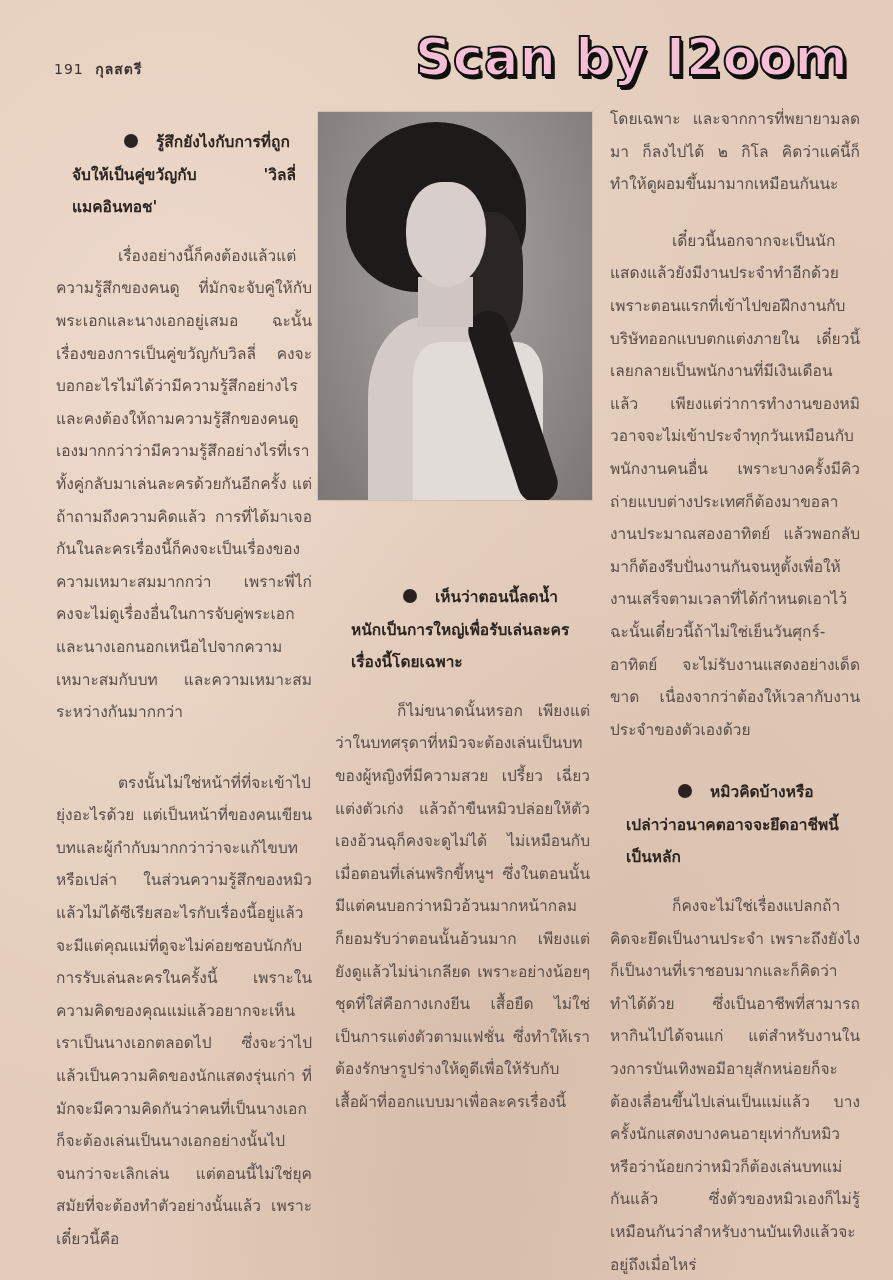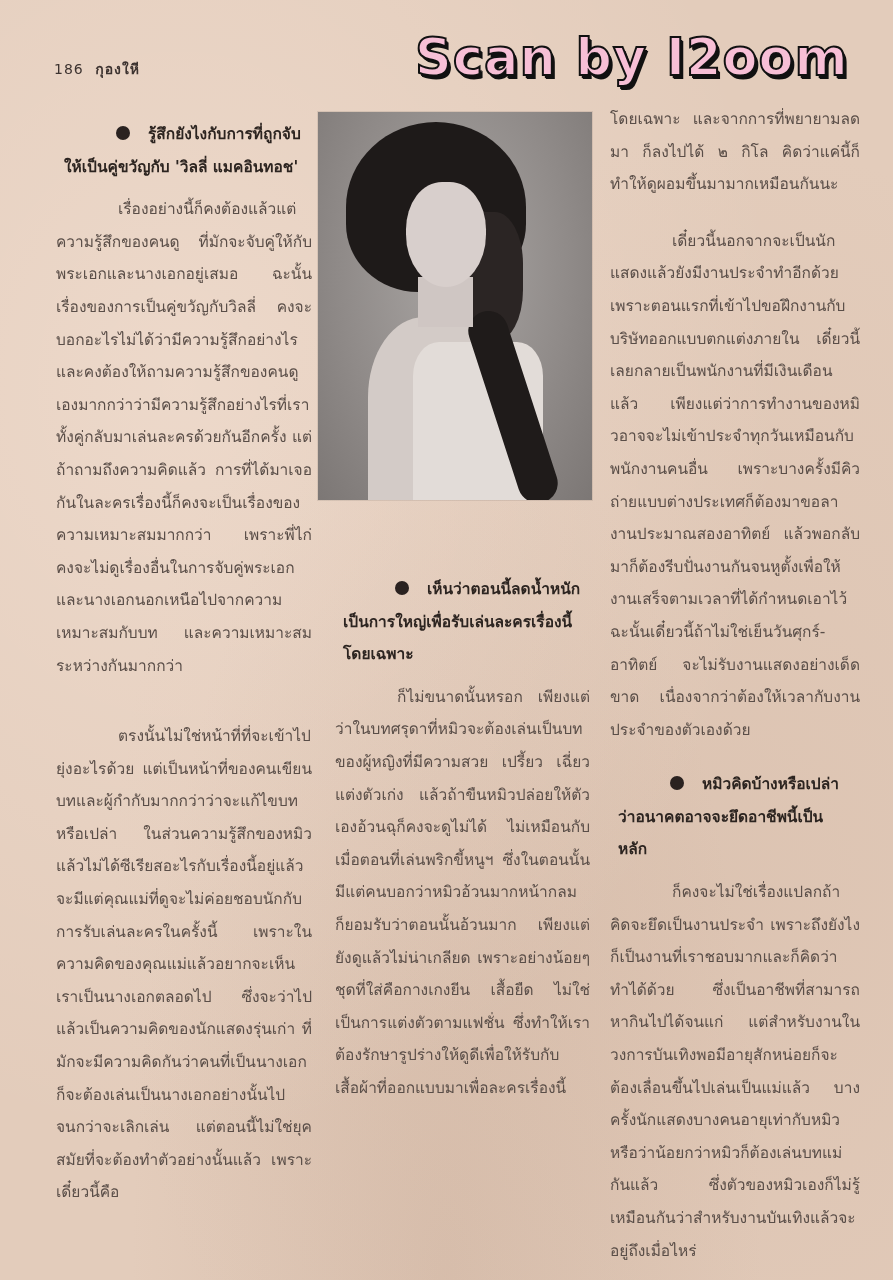--- a/index.html
+++ b/index.html
@@ -28,21 +28,21 @@
   .col {
     position:absolute;
     font-size:15.5px; line-height:32.6px;
     text-align:justify;
   }
   .col-left  { left:56px; top:110px; width:256px; }
   .col-mid   { left:335px; top:537px; width:255px; }
   .col-right { left:610px; top:103px; width:250px; }
   .q {
     font-weight:bold; color:#2c2420; font-size:15.5px;
-    margin:8px;
+    margin:16px;
   }
   .q .bullet { display:inline-block; width:14px; height:14px; border-radius:50%; background:#2a2220; margin:0 18px 0 52px; vertical-align:-1px; }
   .a { margin:10px 0 0 0; color:#5a4e48; }
   .a.first-indent { text-indent:62px; }
   .gap { height:28px; }
   .photo {
     position:absolute; left:318px; top:112px; width:274px; height:388px;
     background: radial-gradient(ellipse at 50% 40%, #a9a5a3 0%, #8f8a88 60%, #7c7775 100%);
     box-shadow: 0 0 0 1px rgba(0,0,0,0.08);
     overflow:hidden;
@@ -52,22 +52,22 @@
   .photo .face { position:absolute; left:88px; top:70px; width:80px; height:105px; border-radius:45% 45% 50% 50%; background:#d8cfcc; }
   .photo .neck { position:absolute; left:100px; top:165px; width:55px; height:50px; background:#cfc6c3; }
   .photo .shoulder { position:absolute; left:50px; top:205px; width:140px; height:200px; border-radius:40% 40% 0 0; background:#d3cbc7; }
   .photo .dress { position:absolute; left:95px; top:230px; width:130px; height:170px; background:#e2dcd8; border-radius:20% 20% 0 0; }
   .photo .boa { position:absolute; left:175px; top:195px; width:40px; height:200px; background:#1f1b1a; transform:rotate(-18deg); border-radius:20px; }
 </style>
 </head>
 <body>
 
 <div class="page-header">
-  <span>186</span>
-  <span class="pub">กุองใหี</span>
+  <span>191</span>
+  <span class="pub">กุลสตรี</span>
 </div>
 
 <div class="watermark">Scan by I2oom</div>
 
 <div class="photo" title="black-and-white portrait of a woman with curly updo hair, earrings, necklace, lace dress and dark feather boa">
   <div class="hair"></div>
   <div class="hair2"></div>
   <div class="shoulder"></div>
   <div class="dress"></div>
   <div class="boa"></div>

